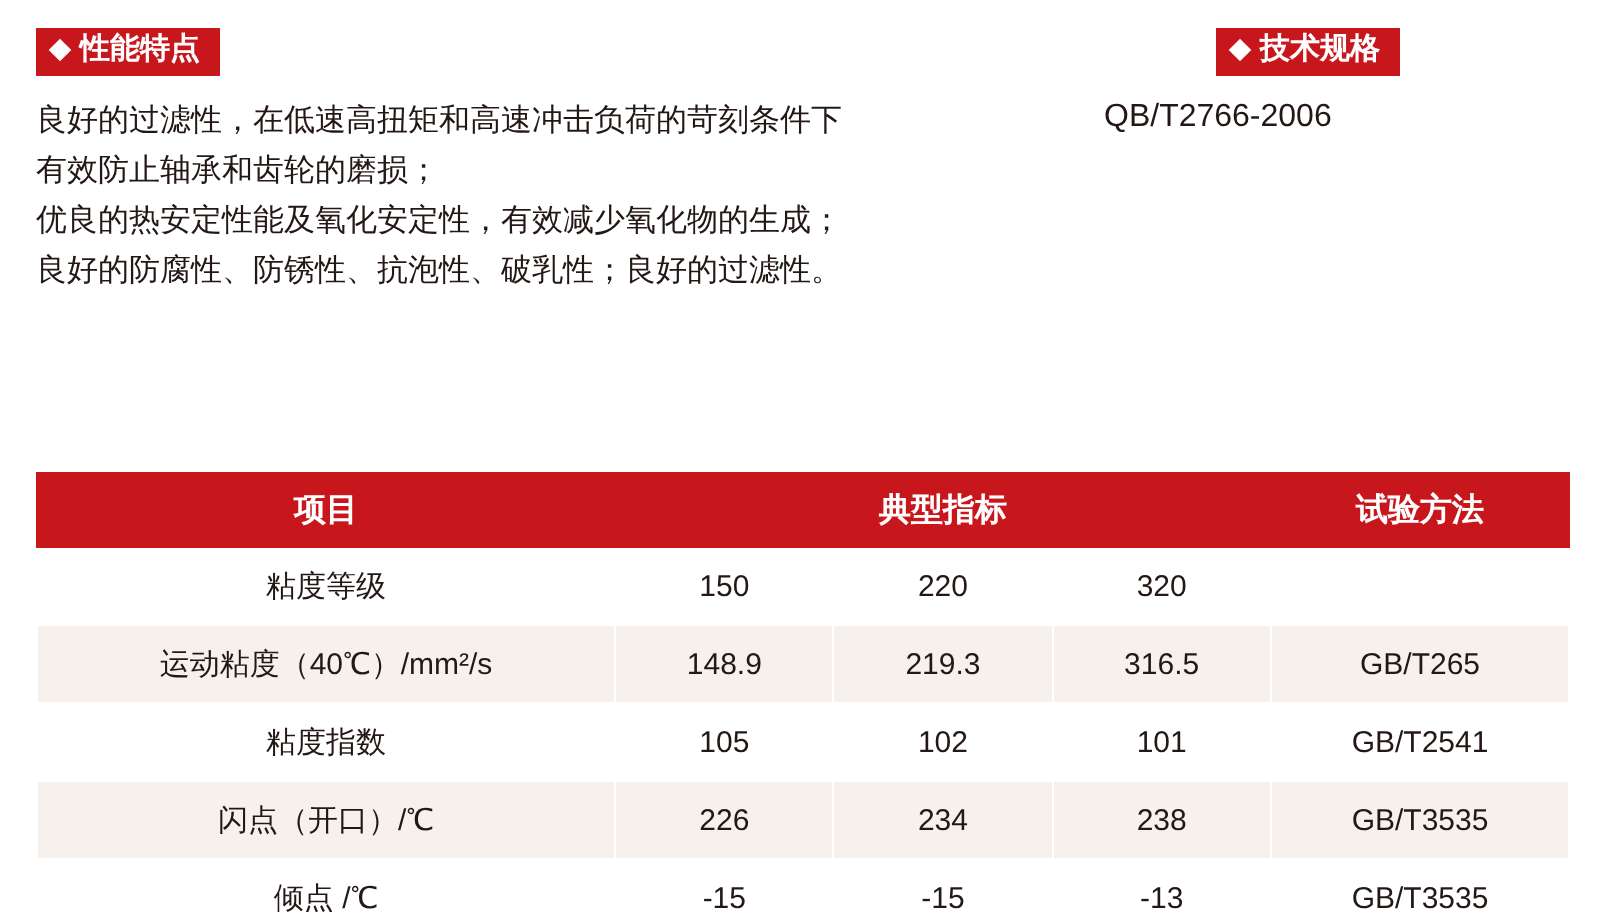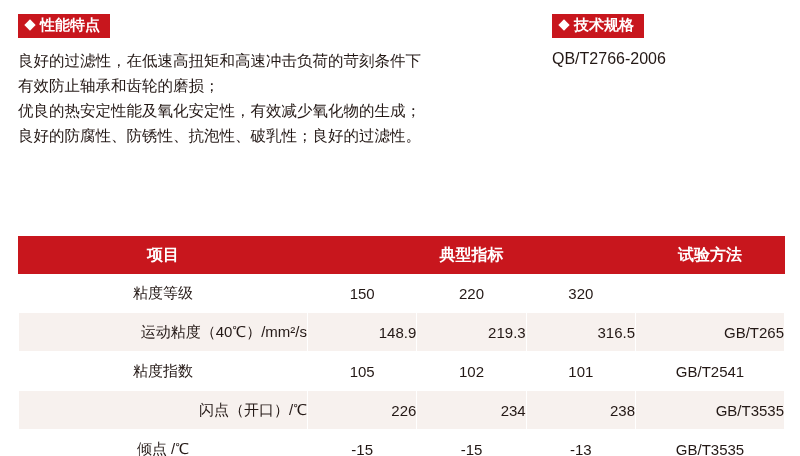--- a/index.html
+++ b/index.html
@@ -56,21 +56,21 @@
     transform: rotate(45deg);
     margin-right: 6px;
   }
   .heading-left {
     position: absolute;
     left: 0;
     top: 0;
   }
   .heading-right {
     position: absolute;
-    left: 534px;
+    left: 590px;
     top: 0;
   }
 
   .body-cols {
     position: relative;
     margin-top: 10px;
     height: 112px;
   }
   .features {
     position: absolute;
@@ -117,21 +117,20 @@
     font-weight: bold;
     font-size: 16px;
     height: 36px;
     border-color: #c8161d;
   }
   thead th.sep {
     border-left: 1px solid #ffffff;
   }
   tbody tr.odd td {
     background: #f7f1ee;
-    text-align: right;
   }
   tbody tr.even td {
     background: #ffffff;
   }
   td.item-col { width: 288px; }
   td.val-col  { width: 109px; }
   td.method-col { width: 148px; }
   th.item-col { width: 288px; }
   th.typ-col  { width: 327px; }
   th.method-col { width: 148px; }

